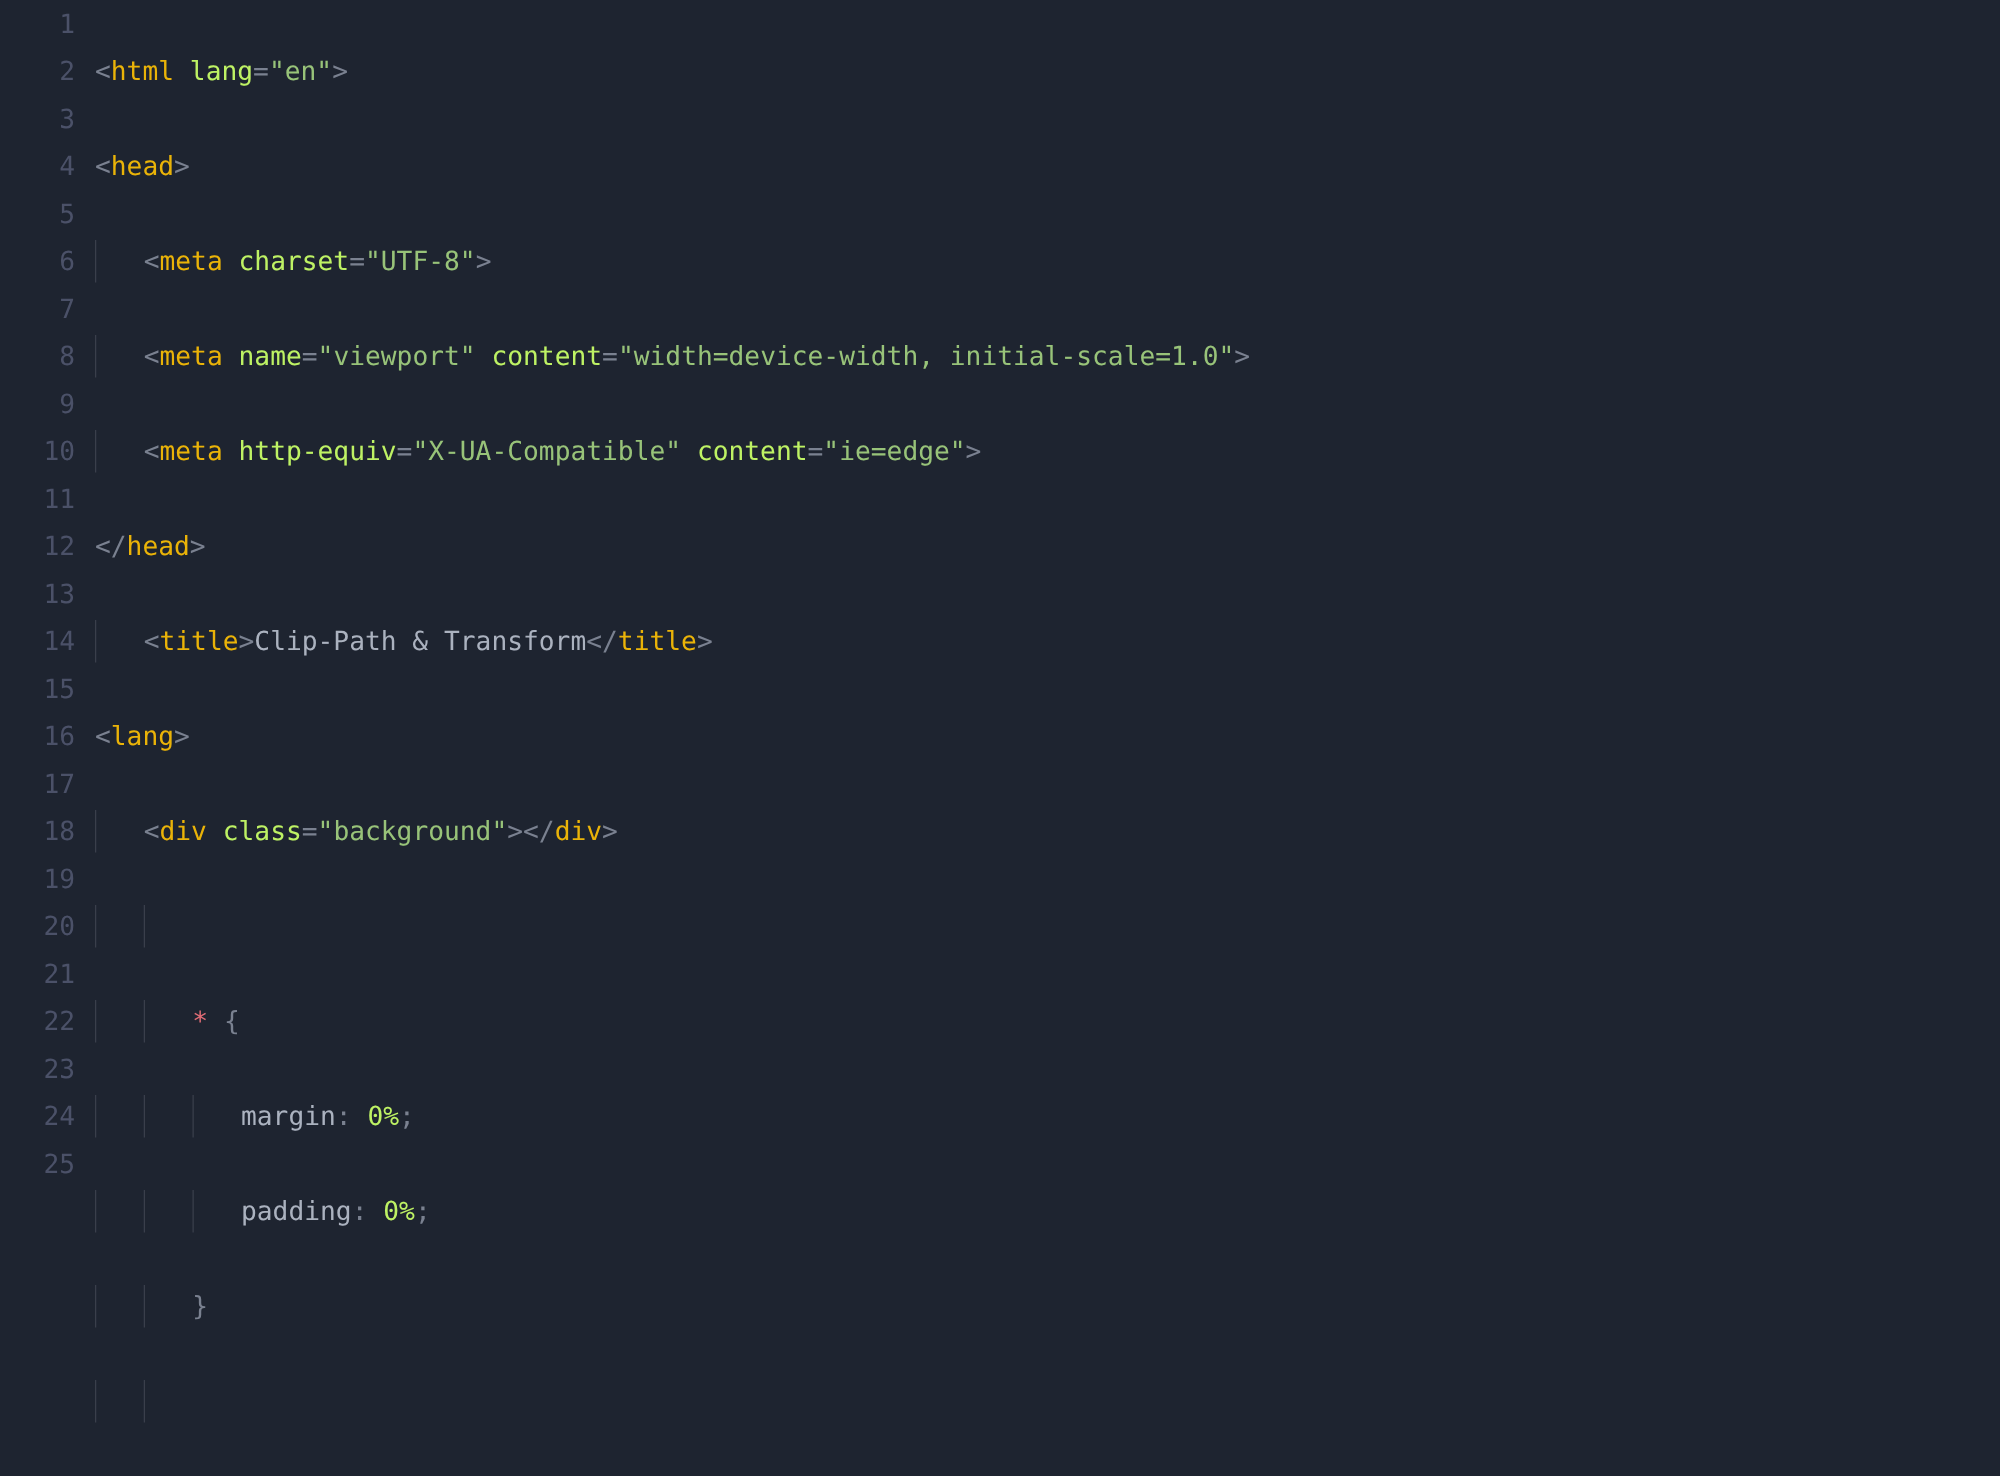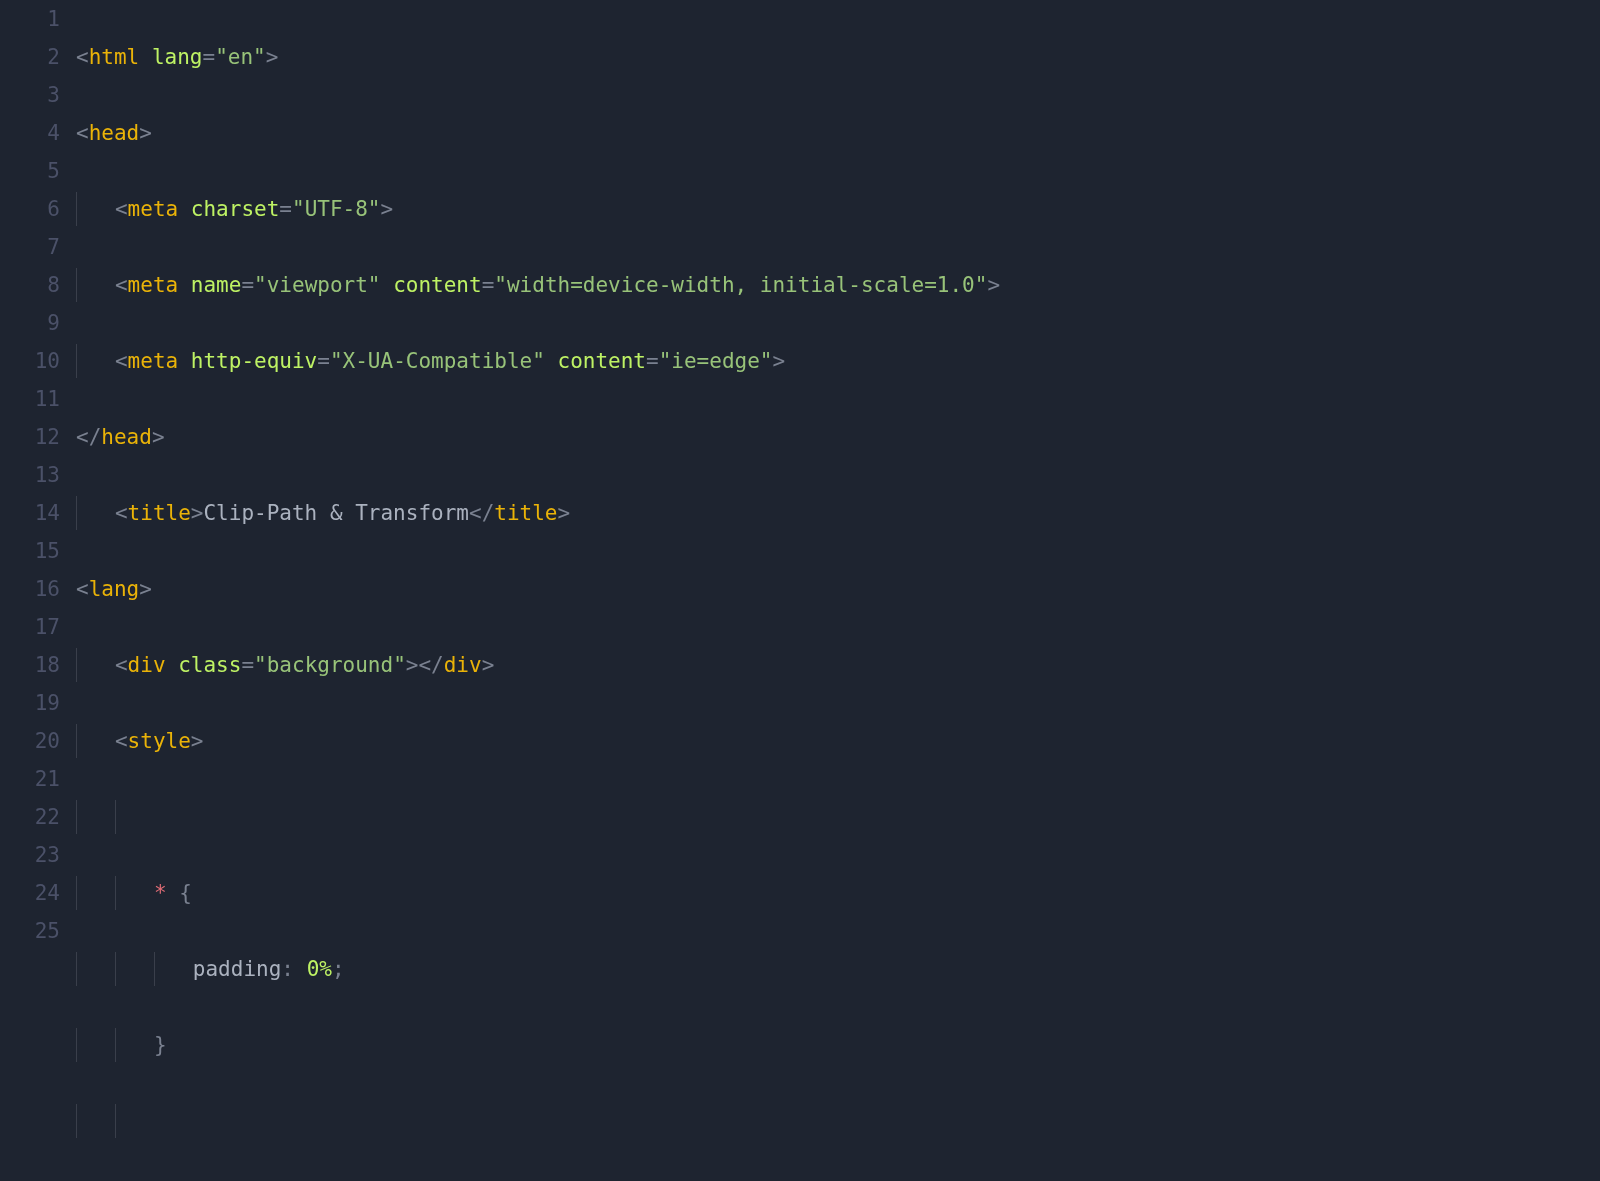--- a/index.html
+++ b/index.html
@@ -52,23 +52,23 @@
   <div class="code">
 <div class="row"><span class="p">&lt;</span><span class="tag">html</span> <span class="attr">lang</span><span class="p">=</span><span class="str">"en"</span><span class="p">&gt;</span></div>
 <div class="row"><span class="p">&lt;</span><span class="tag">head</span><span class="p">&gt;</span></div>
 <div class="row"><span class="guide"></span>   <span class="p">&lt;</span><span class="tag">meta</span> <span class="attr">charset</span><span class="p">=</span><span class="str">"UTF-8"</span><span class="p">&gt;</span></div>
 <div class="row"><span class="guide"></span>   <span class="p">&lt;</span><span class="tag">meta</span> <span class="attr">name</span><span class="p">=</span><span class="str">"viewport"</span> <span class="attr">content</span><span class="p">=</span><span class="str">"width=device-width, initial-scale=1.0"</span><span class="p">&gt;</span></div>
 <div class="row"><span class="guide"></span>   <span class="p">&lt;</span><span class="tag">meta</span> <span class="attr">http-equiv</span><span class="p">=</span><span class="str">"X-UA-Compatible"</span> <span class="attr">content</span><span class="p">=</span><span class="str">"ie=edge"</span><span class="p">&gt;</span></div>
 <div class="row"><span class="p">&lt;/</span><span class="tag">head</span><span class="p">&gt;</span></div>
 <div class="row"><span class="guide"></span>   <span class="p">&lt;</span><span class="tag">title</span><span class="p">&gt;</span><span class="prop">Clip-Path &amp; Transform</span><span class="p">&lt;/</span><span class="tag">title</span><span class="p">&gt;</span></div>
 <div class="row"><span class="p">&lt;</span><span class="tag">lang</span><span class="p">&gt;</span></div>
 <div class="row"><span class="guide"></span>   <span class="p">&lt;</span><span class="tag">div</span> <span class="attr">class</span><span class="p">=</span><span class="str">"background"</span><span class="p">&gt;&lt;/</span><span class="tag">div</span><span class="p">&gt;</span></div>
-<div class="row"><span class="guide"></span>   <span class="p">&lt;</span><span class="tag">style</span><span class="p">&gt;</span></div>
 <div class="row"><span class="guide"></span>   <span class="guide"></span></div>
 <div class="row"><span class="guide"></span>   <span class="guide"></span>   <span class="star">*</span> <span class="p">{</span></div>
+<div class="row"><span class="guide"></span>   <span class="guide"></span>   <span class="guide"></span>   <span class="prop">margin</span><span class="p">: </span><span class="attr">0%</span><span class="p">;</span></div>
 <div class="row"><span class="guide"></span>   <span class="guide"></span>   <span class="guide"></span>   <span class="prop">padding</span><span class="p">: </span><span class="attr">0%</span><span class="p">;</span></div>
 <div class="row"><span class="guide"></span>   <span class="guide"></span>   <span class="p">}</span></div>
 <div class="row"><span class="guide"></span>   <span class="guide"></span></div>
 
 
 
 
 
 
 

